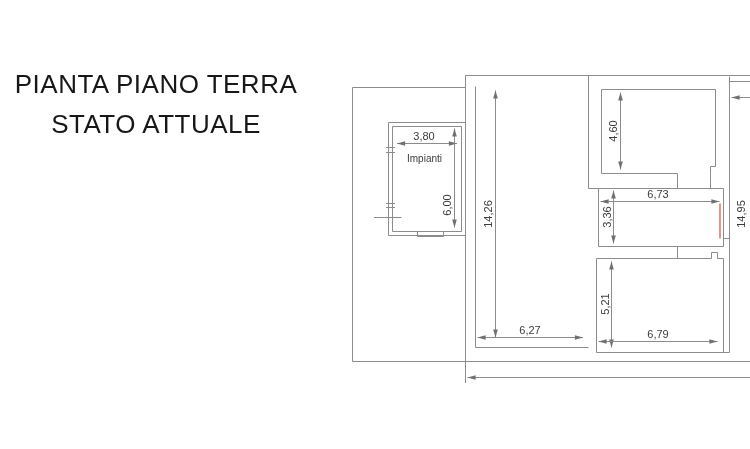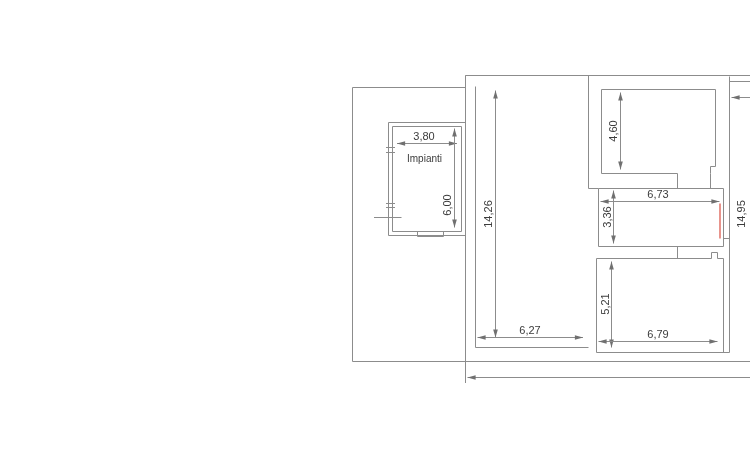--- a/index.html
+++ b/index.html
@@ -29,20 +29,22 @@
     font-size: 11px;
   }
   svg.plan text.room-label { font-size: 10px; }
 </style>
 </head>
 <body>
 
 <div class="stage">
 
   <div class="title-block">
+    <div>PIANTA PIANO TERRA</div>
+    <div>STATO ATTUALE</div>
   </div>
 
   <svg class="plan" width="750" height="449" viewBox="0 0 750 449">
     <defs>
       <marker id="arrow" viewBox="0 0 10 10" refX="9.5" refY="5" markerWidth="9" markerHeight="9" orient="auto-start-reverse">
         <path d="M0.5,2.4 L9.5,5 L0.5,7.6 Z" fill="#707070"></path>
       </marker>
     </defs>
 
     <g fill="none" stroke-width="1" stroke="#8c8c8c">

